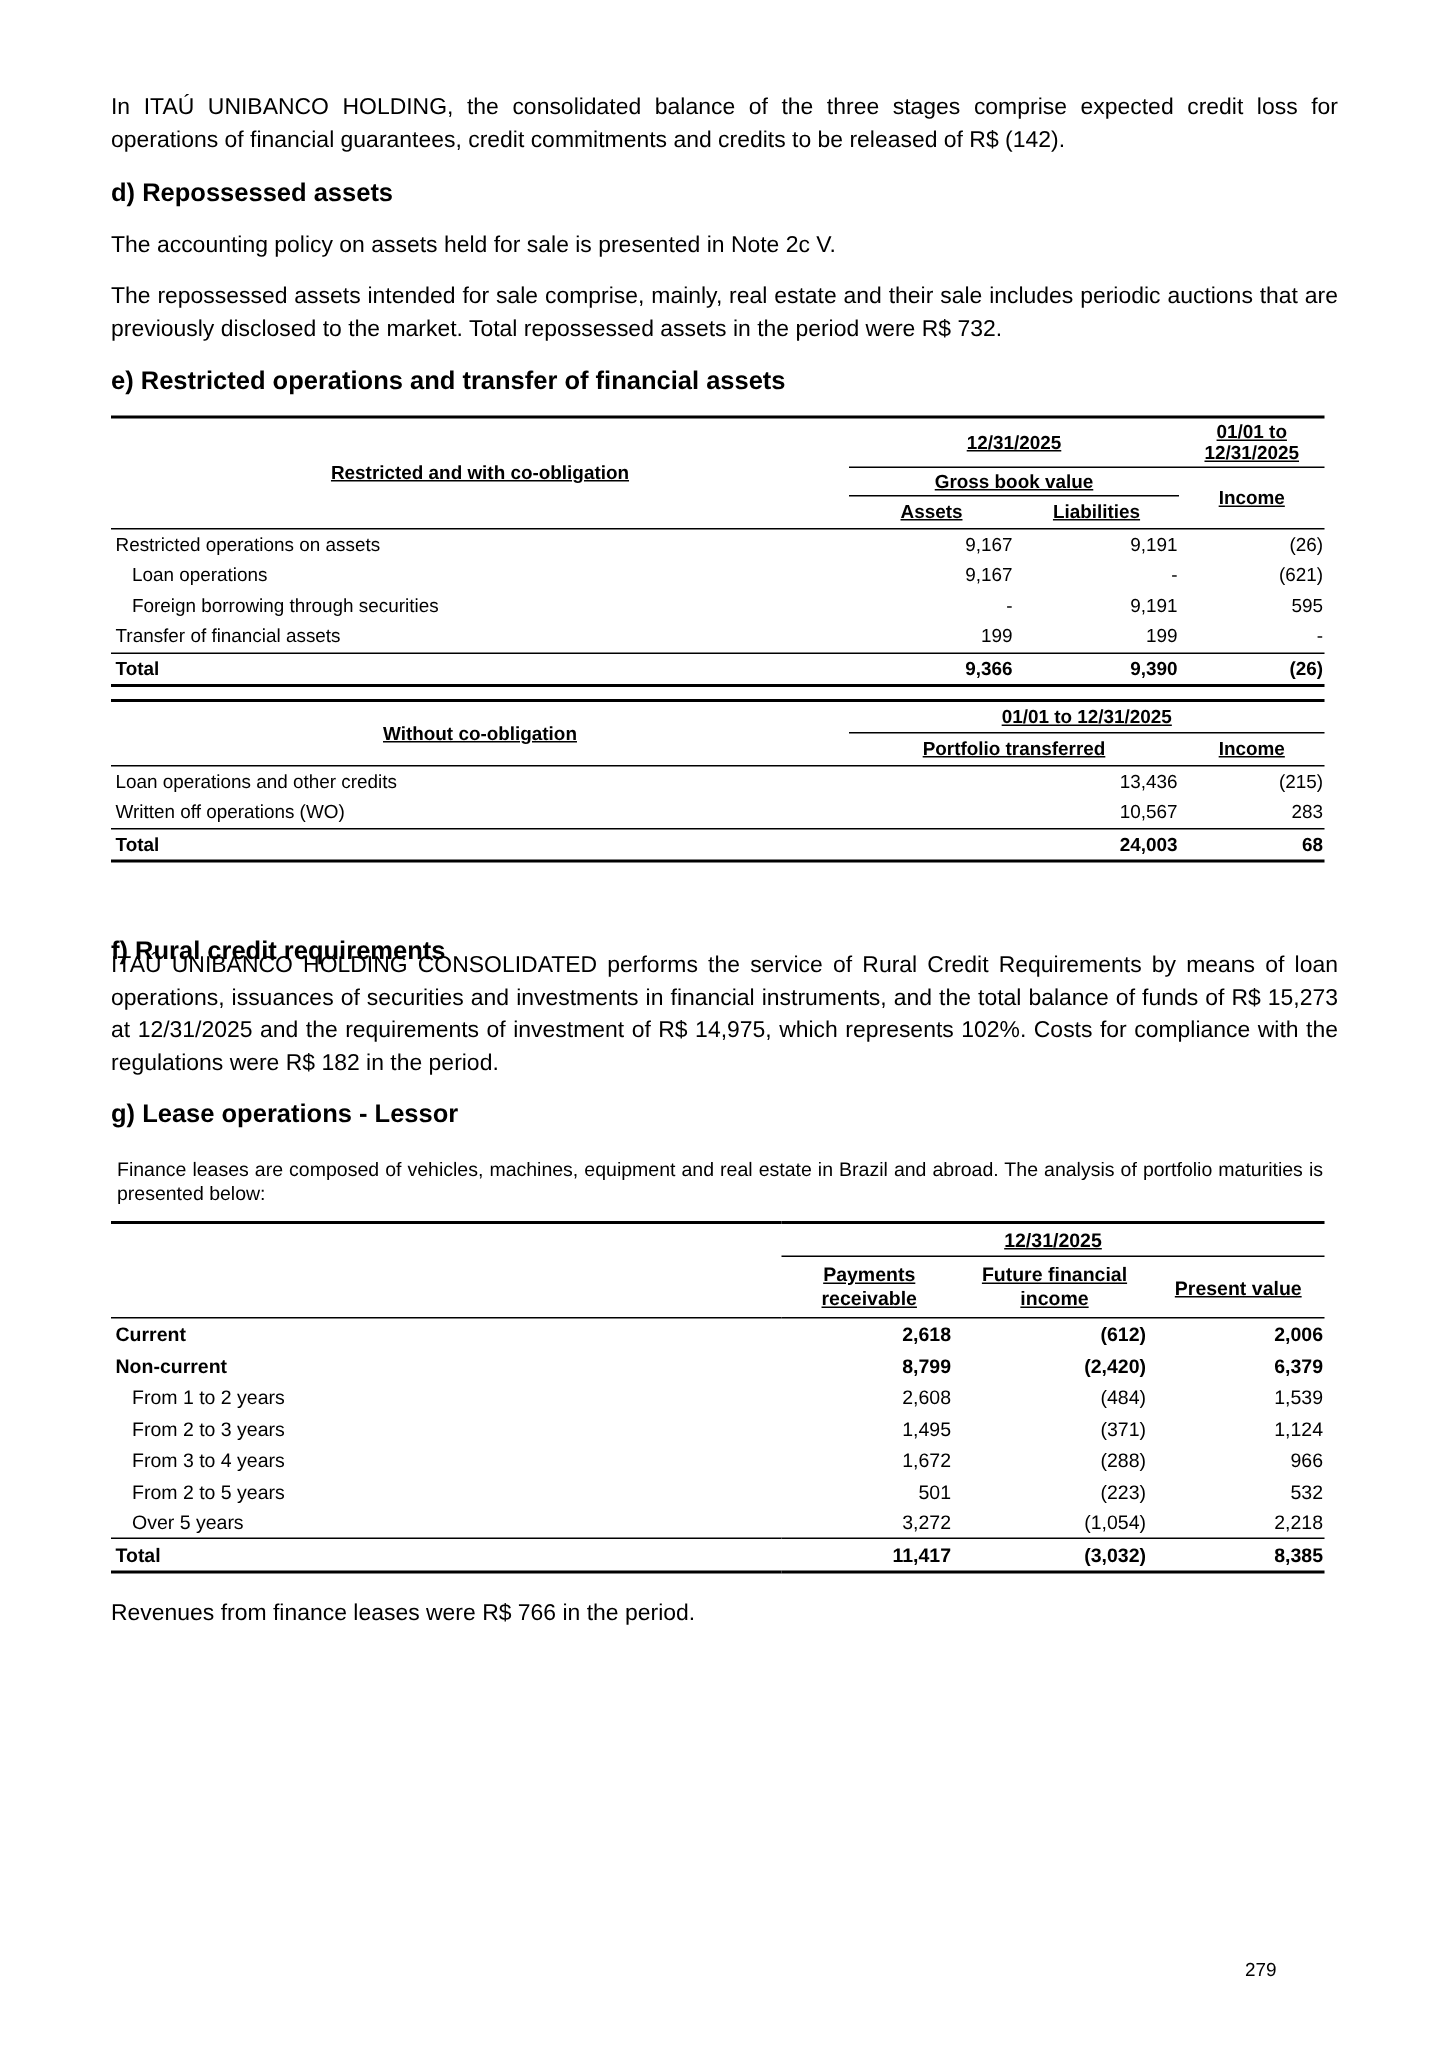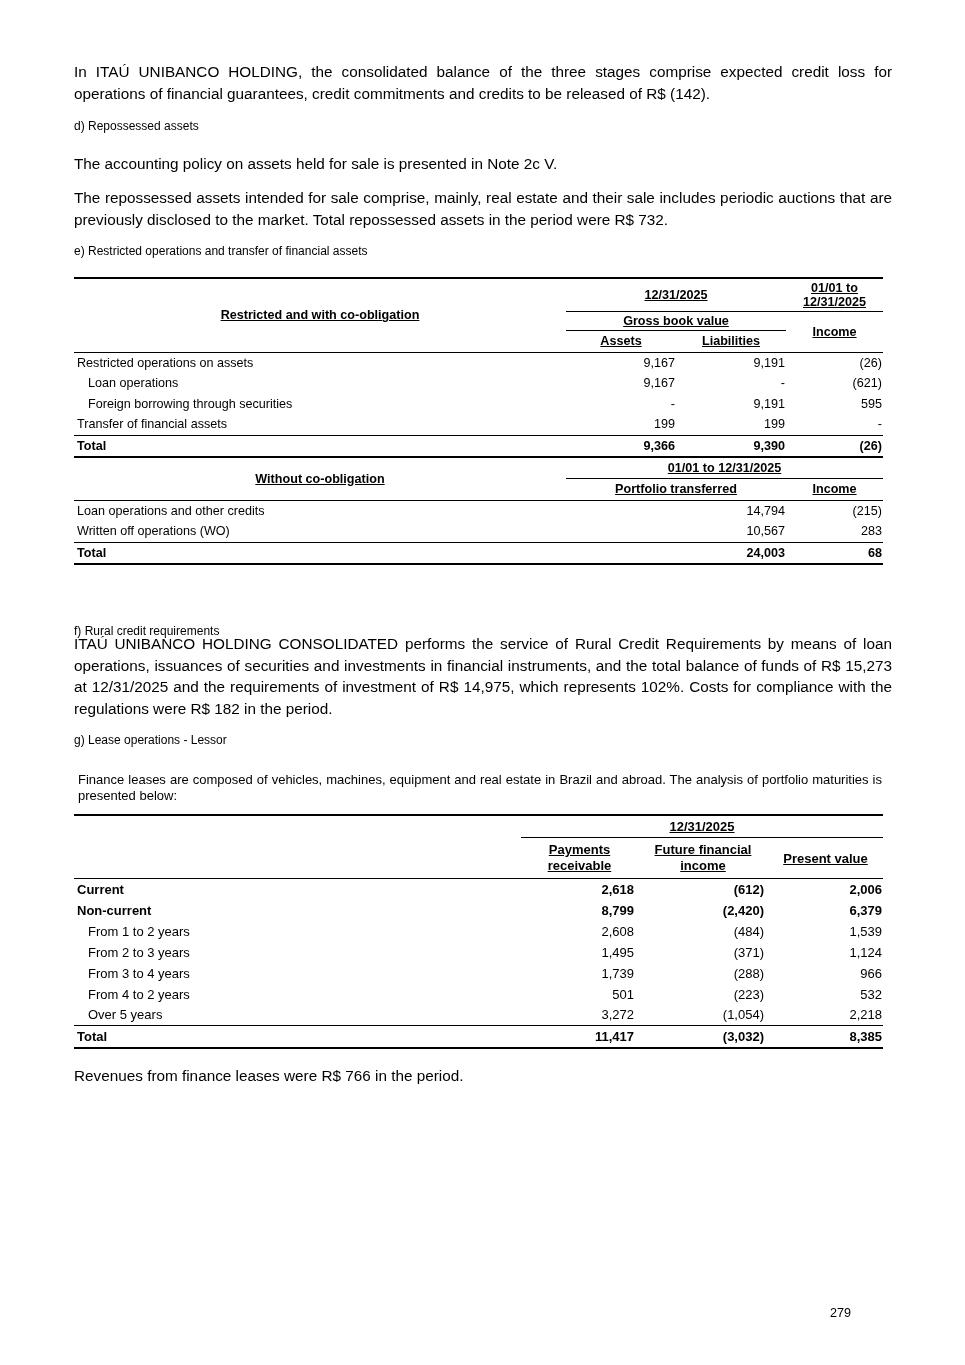--- a/index.html
+++ b/index.html
@@ -1,19 +1,19 @@
 <!DOCTYPE html>
 <html><head>
 <meta charset="utf-8">
 <style>
   html, body { margin: 0; padding: 0; background: #ffffff; }
   body { width: 965px; height: 1365px; position: relative; font-family: "Liberation Sans", sans-serif; color: #000; }
   .page { position: absolute; left: 74px; top: 0; width: 818px; }
   p.body { font-size: 15.3px; line-height: 21.5px; margin: 0; text-align: justify; }
-  h3.sec { font-size: 12px; font-weight: normal; margin: 0; }
+  h3.sec { font-size: 17px; font-weight: bold; margin: 0; }
   .abs { position: absolute; left: 0; width: 818px; }
 
   table.fin { border-collapse: collapse; font-size: 12.6px; width: 809px; }
   table.fin td, table.fin th { padding: 0 2px; height: 20.5px; white-space: nowrap; }
   table.fin th { font-weight: bold; text-align: center; vertical-align: middle; }
   .num { text-align: right; padding-right: 1px !important; }
   .lbl { text-align: left; padding-left: 3px !important; }
   .ind { padding-left: 14px !important; }
   .b { font-weight: bold; }
   .topthick { border-top: 2.5px solid #000; }
@@ -83,38 +83,38 @@
     </tr>
     <tr class="topthin botthick">
       <td class="lbl b">Total</td>
       <td class="num b">9,366</td>
       <td class="num b">9,390</td>
       <td class="num b">(26)</td>
     </tr>
   </tbody>
     </table>
 
-  <table class="fin abs" style="top:456px;">
+  <table class="fin abs" style="top:466px;">
     <colgroup>
       <col style="width:492px">
         <col style="width:220px">
         <col style="width:97px">
     </colgroup>
     <tbody>
         <tr class="topthick">
       <th rowspan="2" class="botthin">Without co-obligation</th>
       <th colspan="2" class="botthin" style="height:20px;">01/01 to 12/31/2025</th>
     </tr>
     <tr>
       <th class="botthin" style="height:20px;">Portfolio transferred</th>
       <th class="botthin">Income</th>
     </tr>
     <tr>
       <td class="lbl">Loan operations and other credits</td>
-      <td class="num">14,794</td>
+      <td class="num">13,436</td>
       <td class="num">(215)</td>
     </tr>
     <tr>
       <td class="lbl">Written off operations (WO)</td>
       <td class="num">10,567</td>
       <td class="num">283</td>
     </tr>
     <tr class="topthin botthick">
       <td class="lbl b">Total</td>
       <td class="num b">24,003</td>
@@ -165,26 +165,26 @@
       <td class="num">1,539</td>
     </tr>
     <tr style="height:21px;">
       <td class="lbl ind">From 2 to 3 years</td>
       <td class="num" style="padding-right:4px !important;">1,495</td>
       <td class="num" style="padding-right:4px !important;">(371)</td>
       <td class="num">1,124</td>
     </tr>
     <tr style="height:21px;">
       <td class="lbl ind">From 3 to 4 years</td>
-      <td class="num" style="padding-right:4px !important;">1,739</td>
+      <td class="num" style="padding-right:4px !important;">1,672</td>
       <td class="num" style="padding-right:4px !important;">(288)</td>
       <td class="num">966</td>
     </tr>
     <tr style="height:21px;">
-      <td class="lbl ind">From 4 to 2 years</td>
+      <td class="lbl ind">From 2 to 5 years</td>
       <td class="num" style="padding-right:4px !important;">501</td>
       <td class="num" style="padding-right:4px !important;">(223)</td>
       <td class="num">532</td>
     </tr>
     <tr style="height:21px;">
       <td class="lbl ind">Over 5 years</td>
       <td class="num" style="padding-right:4px !important;">3,272</td>
       <td class="num" style="padding-right:4px !important;">(1,054)</td>
       <td class="num">2,218</td>
     </tr>

